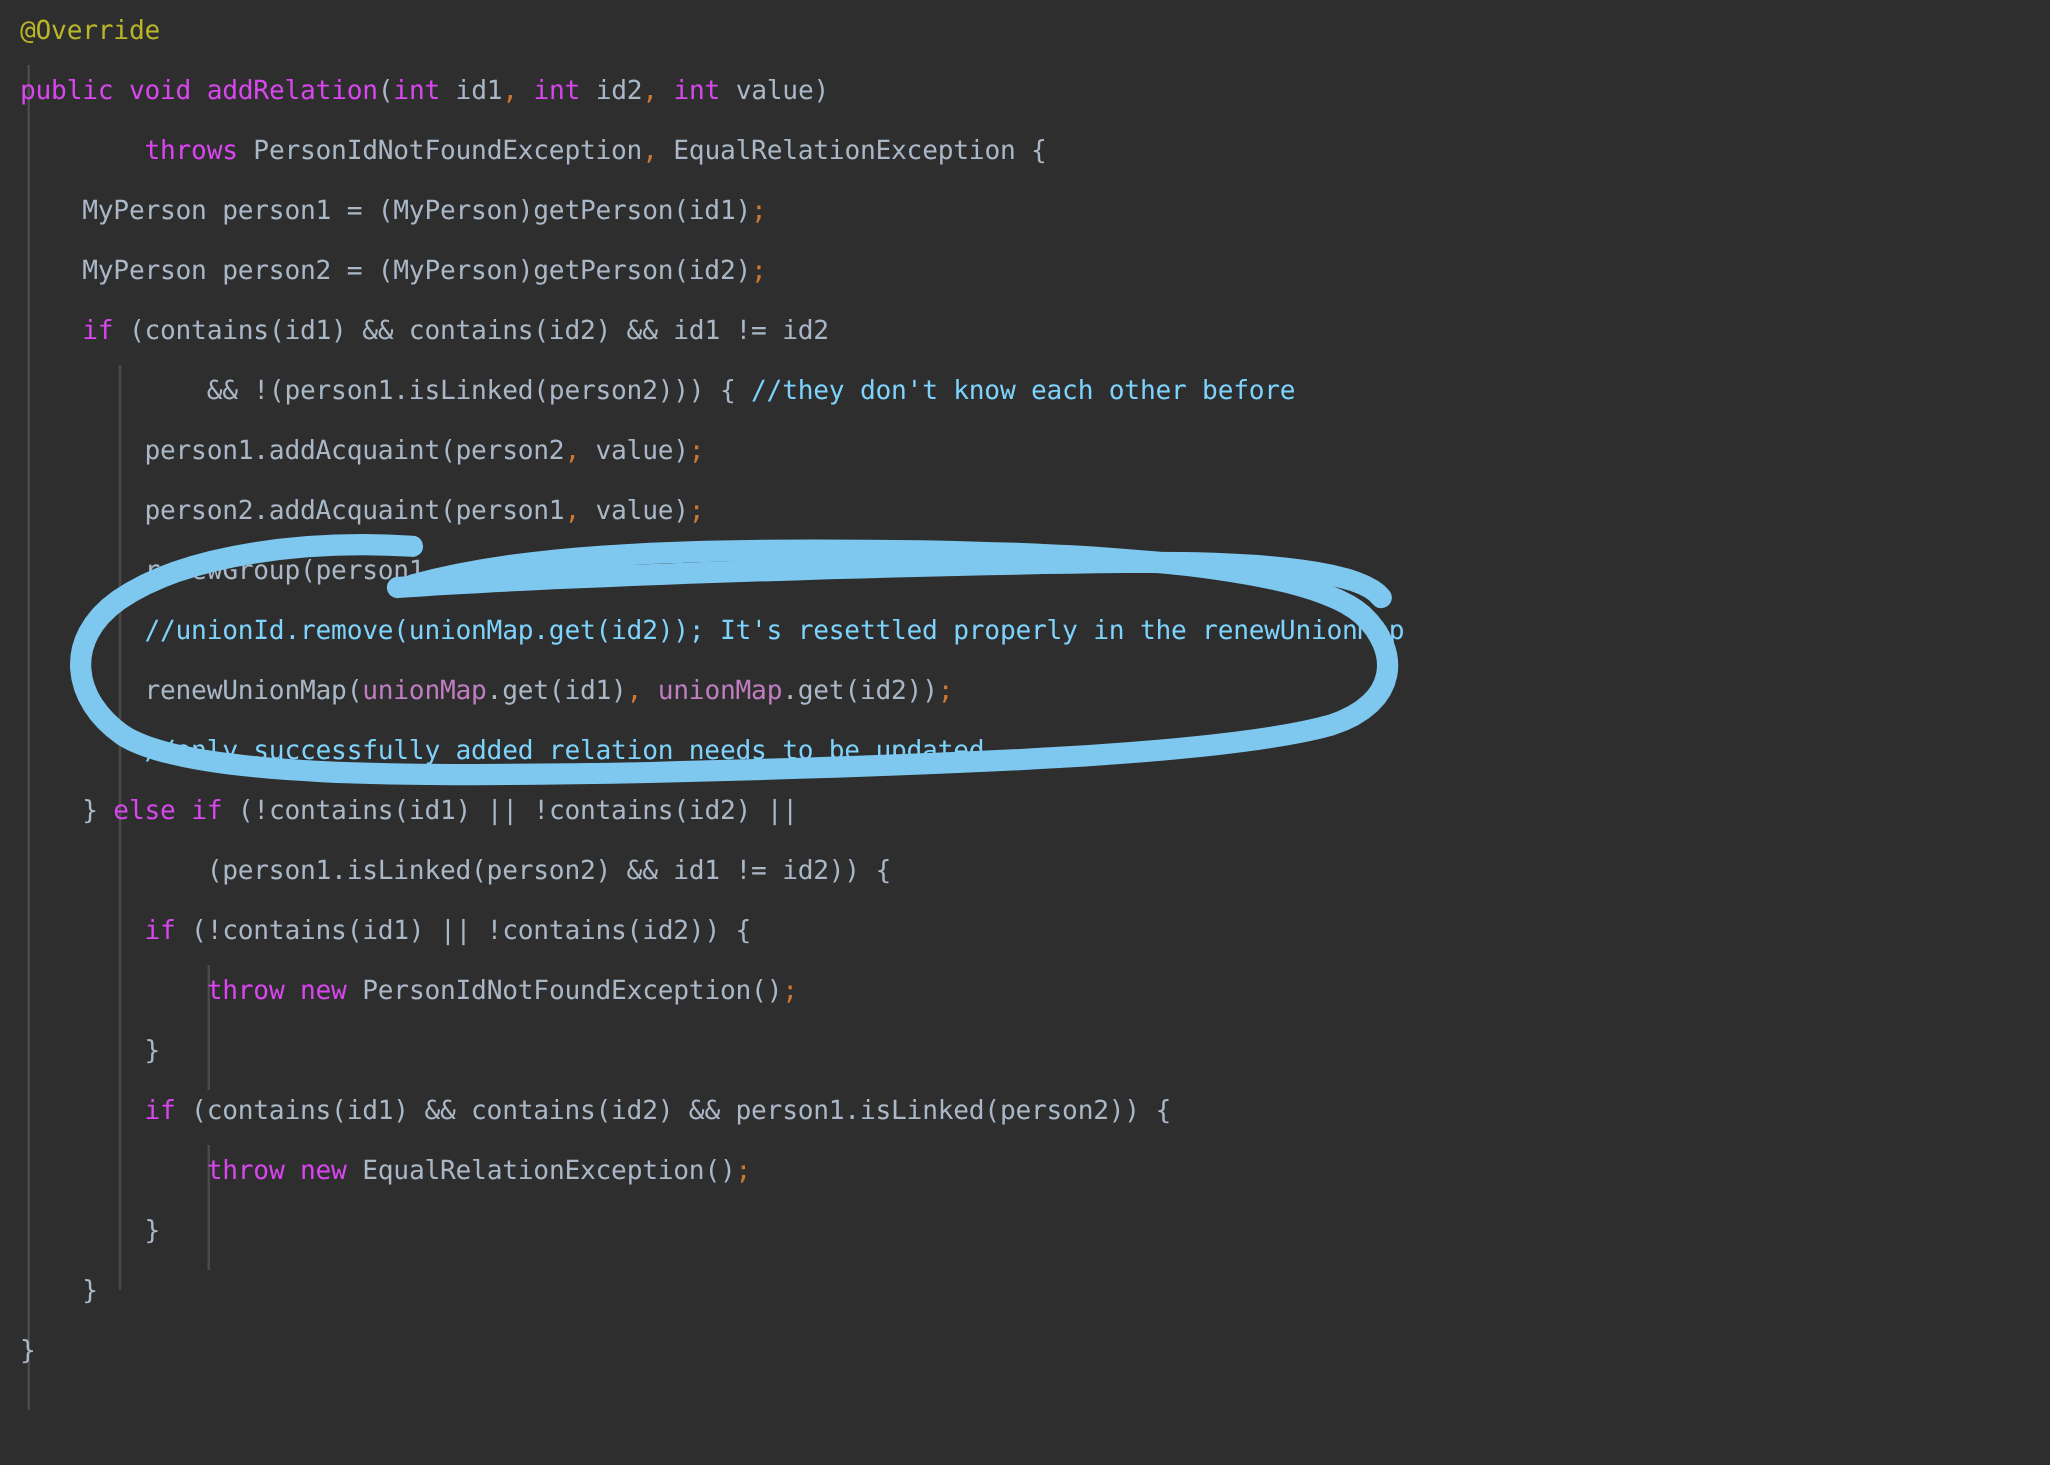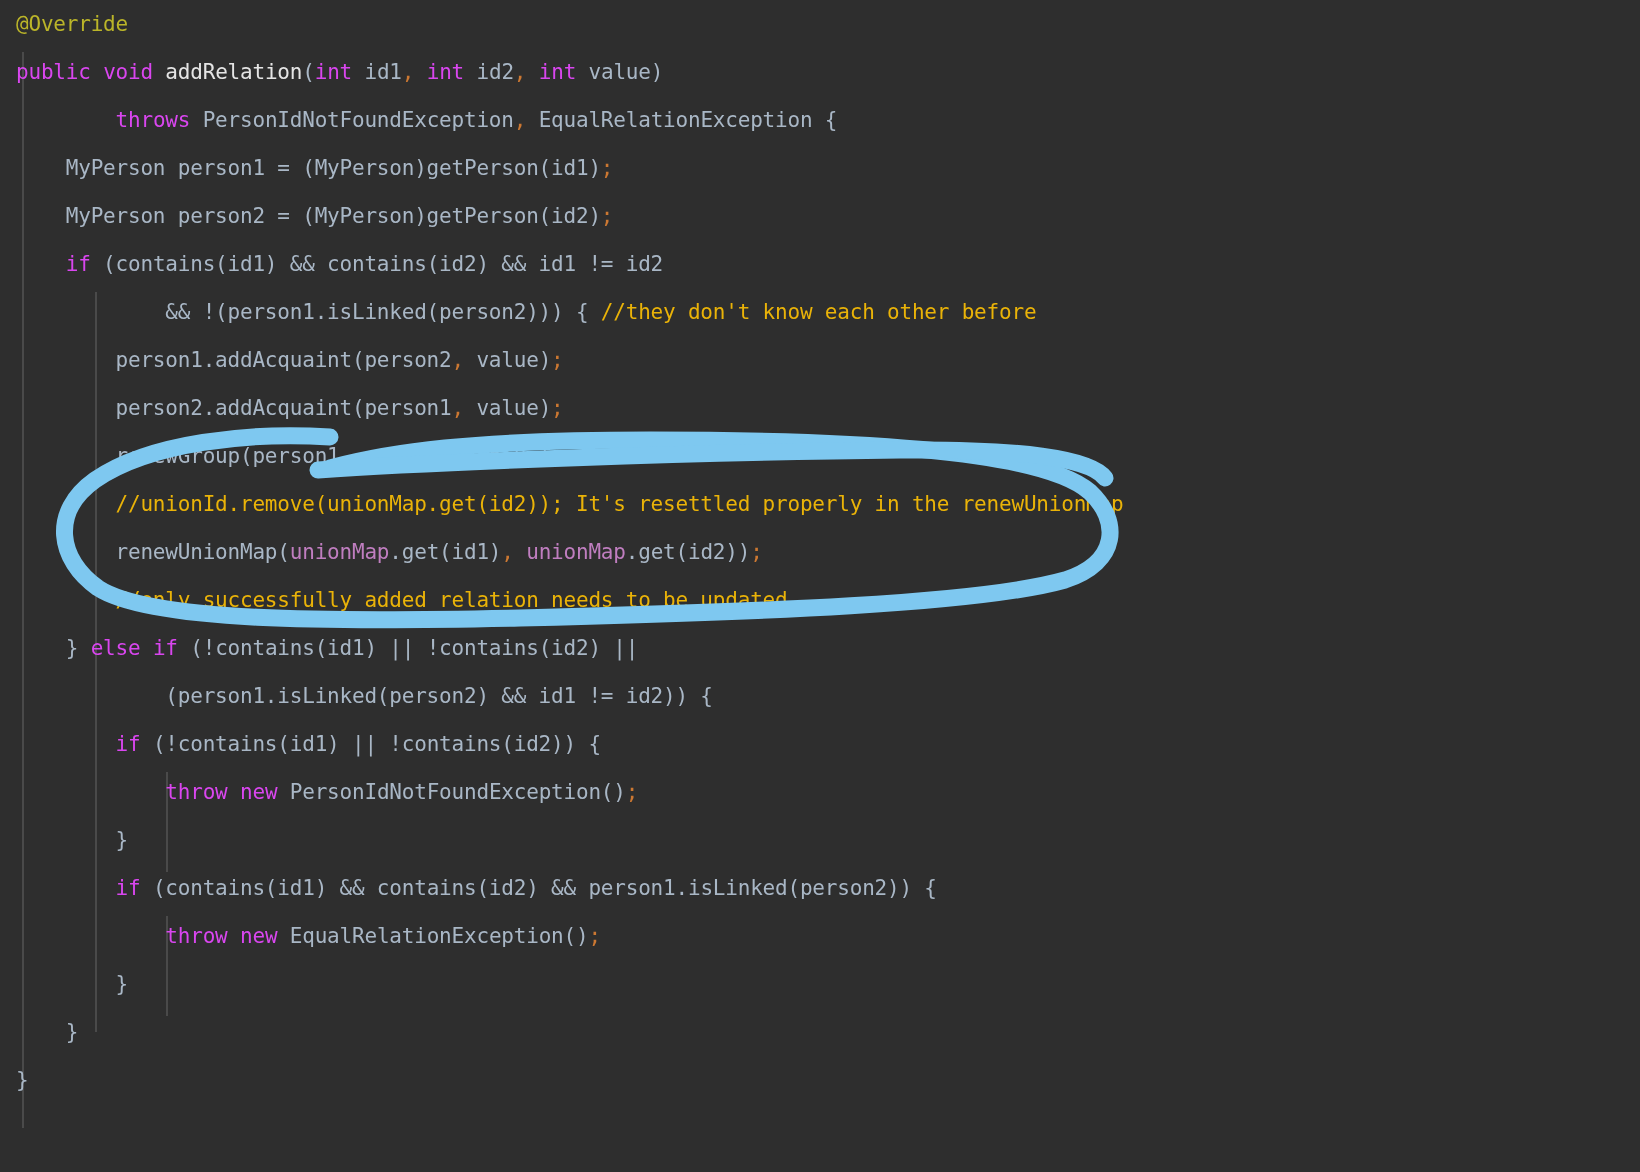--- a/index.html
+++ b/index.html
@@ -40,23 +40,23 @@
   .guide {
     position: absolute;
     width: 2px;
     background: #4a4a4a;
     pointer-events: none;
   }
 
   
   .kw   { color: #d946ef; }          
   .ann  { color: #bbb529; }          
-  .fn   { color: #e5e5e5; }          
+  .fn   { color: #d946ef; }          
   .id   { color: #a9b7c6; }          
-  .cmt  { color: #eab308; }          
+  .cmt  { color: #7dd3fc; }          
   .fld  { color: #c07ec0; text-align: center; }          
   .sep  { color: #cc7832; }          
 
   
   #annotation {
     position: absolute;
     left: 0;
     top: 0;
     width: 1640px;
     height: 1172px;

